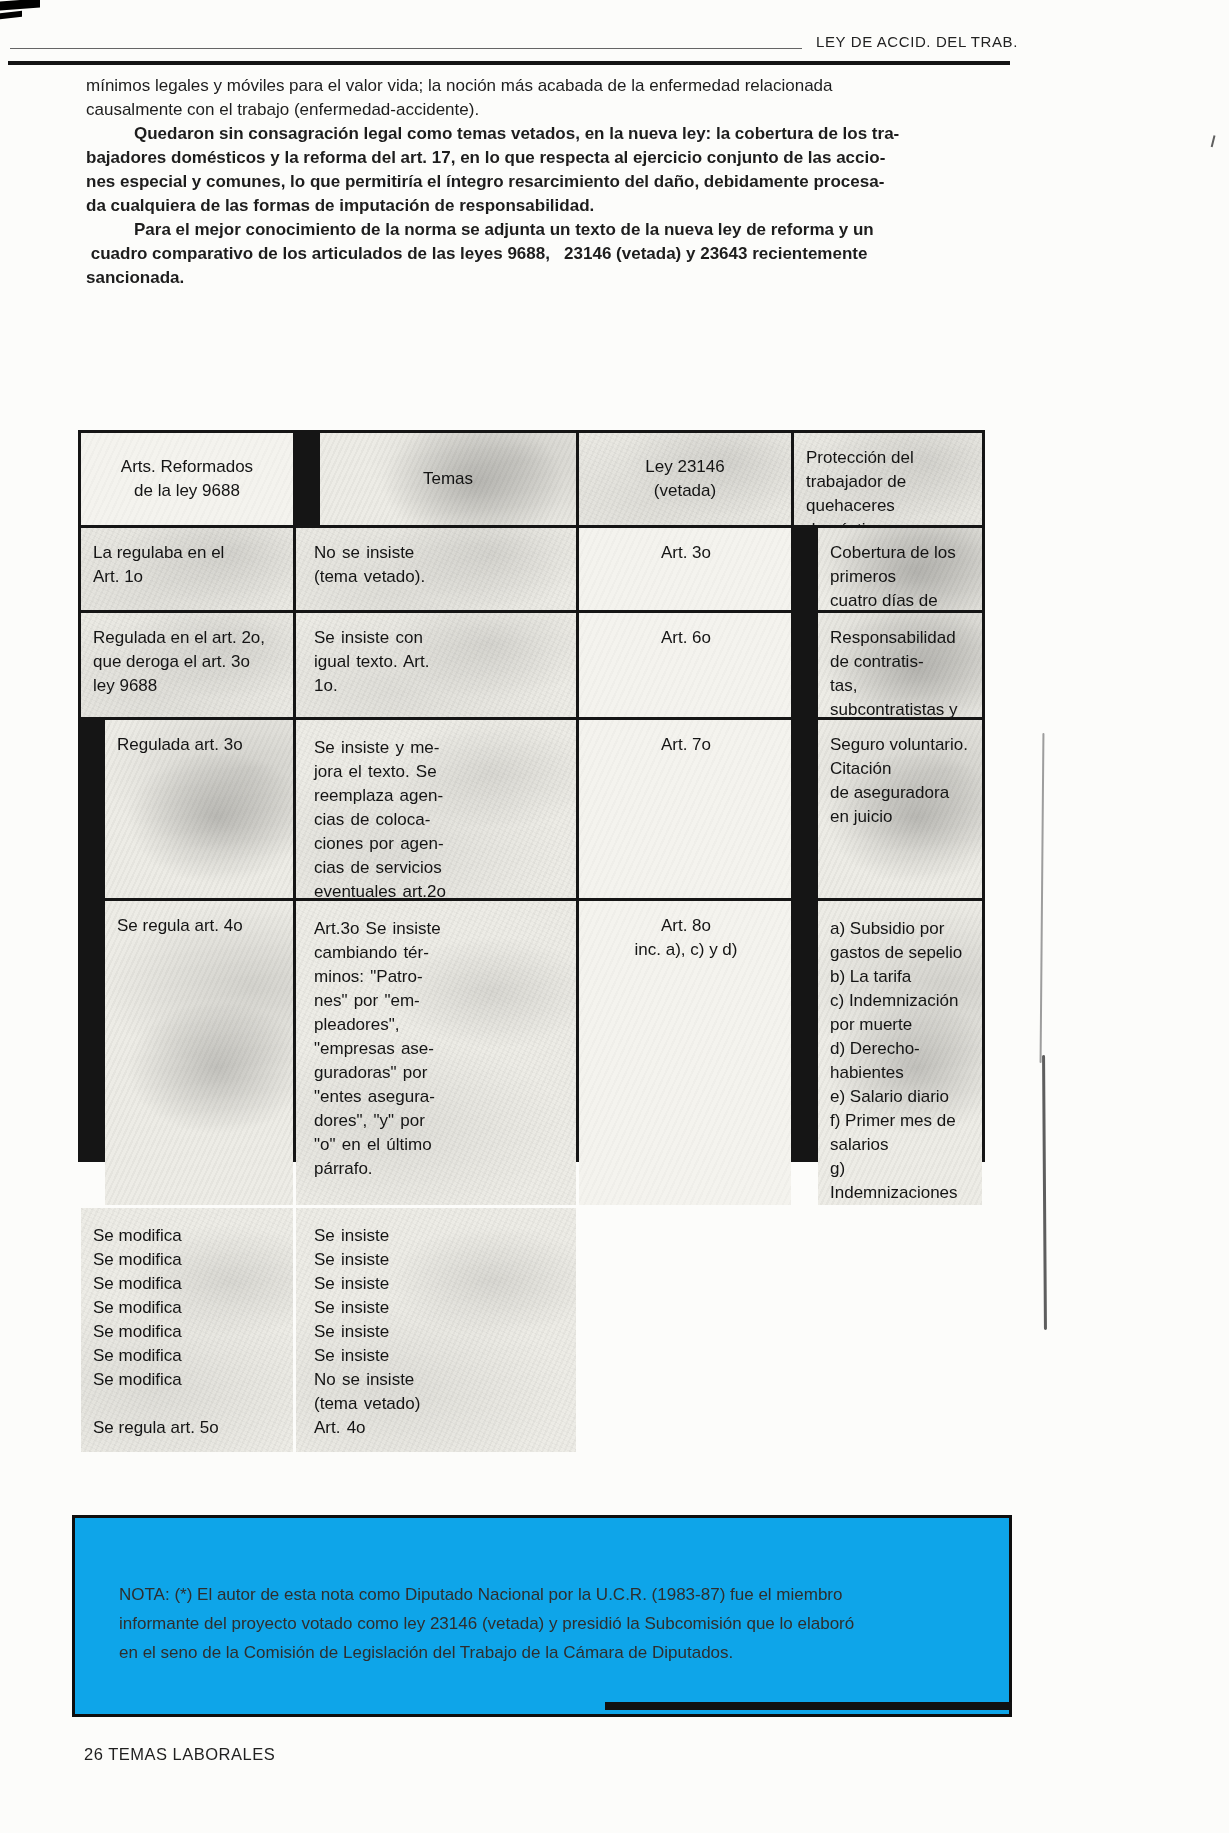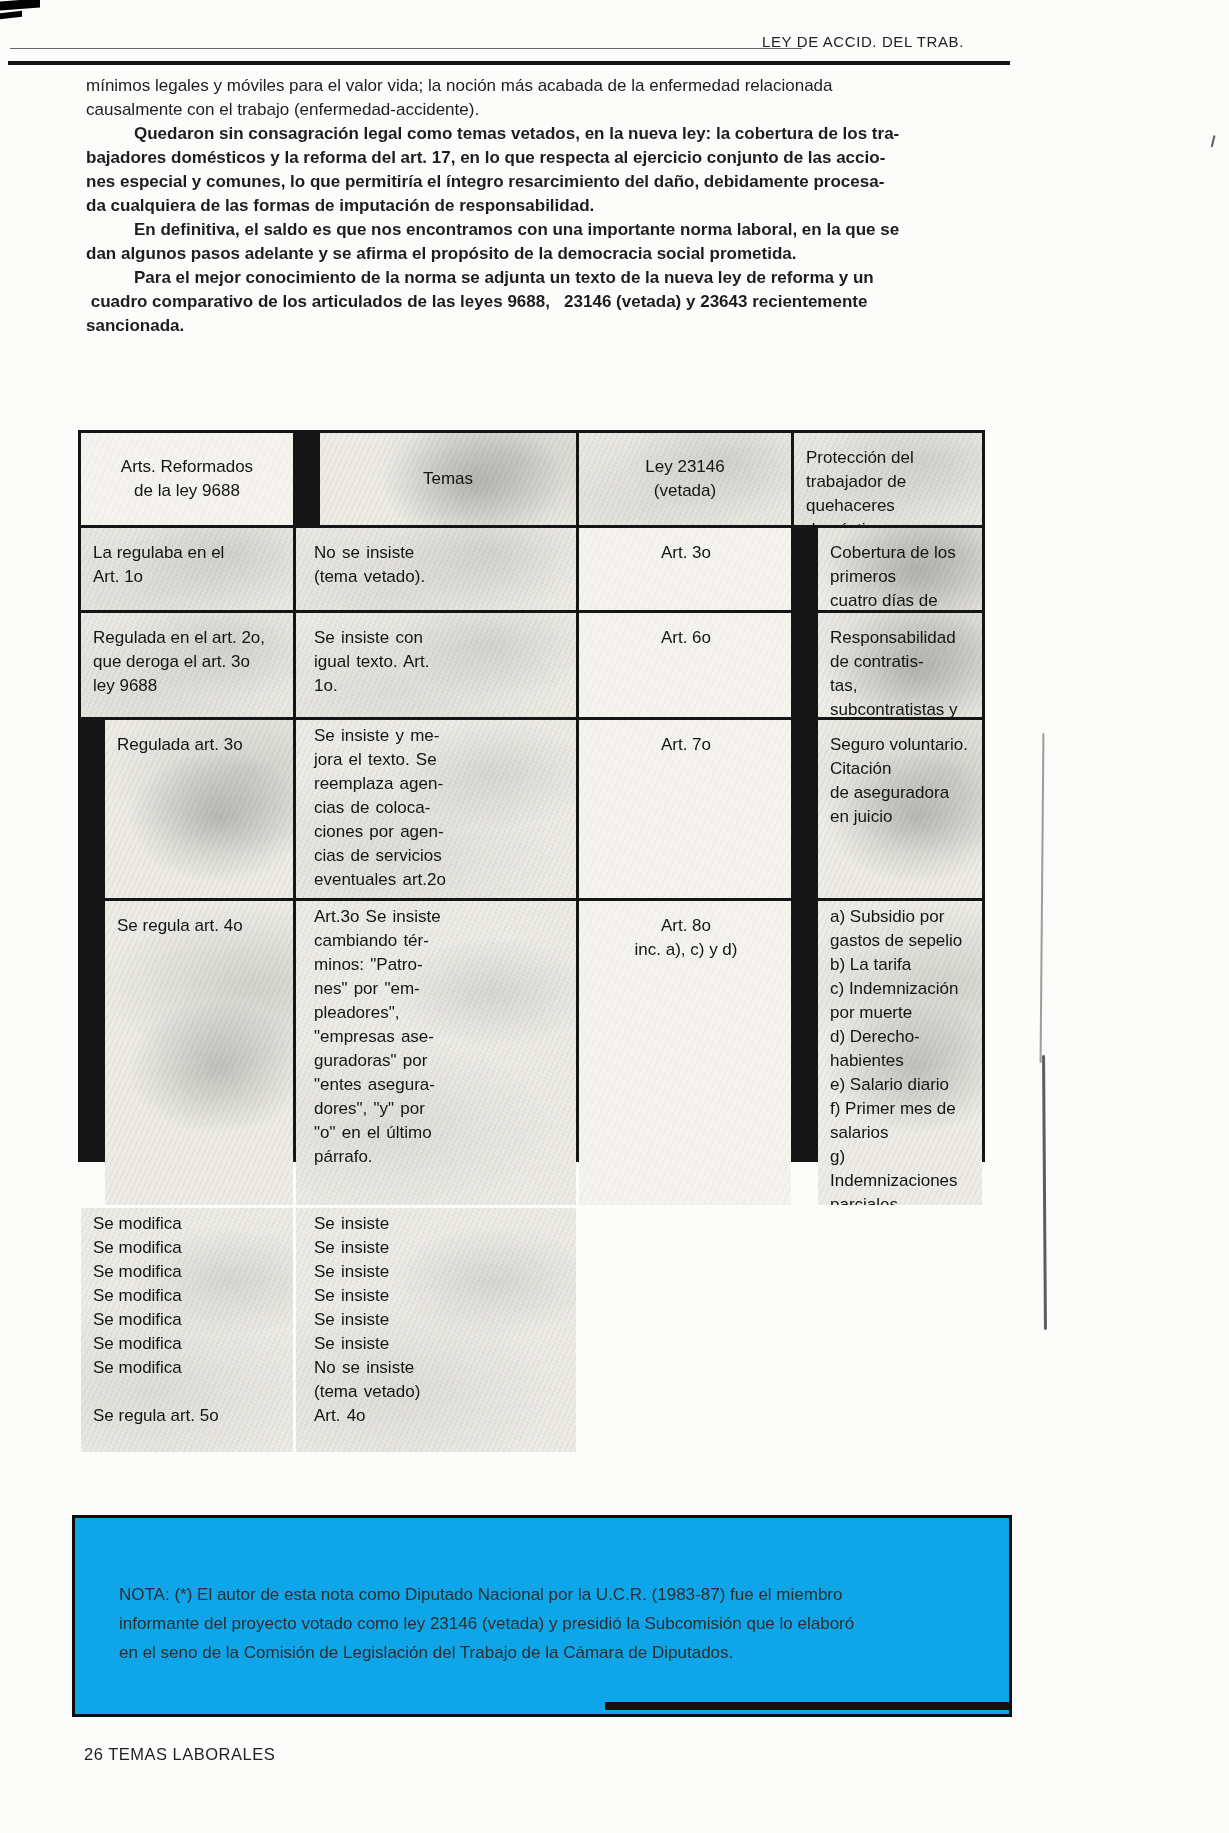--- a/index.html
+++ b/index.html
@@ -10,21 +10,21 @@
     background:#fcfcfa;
     font-family:"Liberation Sans","DejaVu Sans",sans-serif;
     color:#1b1b1b;
     overflow:hidden;
   }
 
   
   .hdr-thin{position:absolute;left:10px;top:48px;width:792px;height:0;
     border-top:1.5px solid #4a4a4a;opacity:.85;}
   .hdr-thick{position:absolute;left:8px;top:61px;width:1002px;height:4px;background:#141414;}
-  .hdr-title{position:absolute;left:724px;top:33px;width:240px;text-align:right;
+  .hdr-title{position:absolute;left:778px;top:33px;width:240px;text-align:right;
     font-size:15px;letter-spacing:.6px;color:#222;}
 
   
   .intro{position:absolute;left:86px;top:74px;width:942px;
     font-size:17px;line-height:24px;color:#1d1d1d;}
   .intro p{margin:0;white-space:pre-line;}
   .intro p.indent{text-indent:48px;font-weight:bold;}
 
   
   .cmp-table{
@@ -56,21 +56,21 @@
     background-image:
       radial-gradient(130px 95px at 60% 55%, rgba(20,20,20,.20), transparent 70%),
       radial-gradient(210px 120px at 78% 28%, rgba(20,20,20,.12), transparent 72%),
       repeating-linear-gradient(115deg, rgba(0,0,0,.035) 0 2px, transparent 2px 5px);
     margin-left: 24px;
   }
   .cell.head{display:flex;align-items:center;justify-content:center;
     text-align:center;padding:0;}
   .cell.c1{text-align:center;}
   .cell.c4{padding-left:18px;word-spacing:1.5px;}
-  .cell.tight{padding-top:4px;}
+  .cell.tight{padding-top:16px;}
 
   
   .note-box{position:absolute;left:72px;top:1515px;width:940px;height:202px;
     box-sizing:border-box;border:3px solid #0e0e0e;background:#0ea5e9;}
   .note-text{margin:62px 30px 0 44px;font-size:17px;line-height:29px;
     color:#2e2e2e;white-space:pre-line;}
   .note-underline{position:absolute;left:605px;top:1702px;width:407px;height:8px;background:#111;}
 
   
   .footer{position:absolute;left:84px;top:1745px;font-size:16.5px;
@@ -101,22 +101,20 @@
   <div class="hdr-thick"></div>
   <div class="hdr-title">LEY DE ACCID. DEL TRAB.</div>
 
   <div class="intro">
     <p>mínimos legales y móviles para el valor vida; la noción más acabada de la enfermedad relacionada
 causalmente con el trabajo (enfermedad-accidente).</p>
     <p class="indent">Quedaron sin consagración legal como temas vetados, en la nueva ley: la cobertura de los tra-
 bajadores domésticos y la reforma del art. 17, en lo que respecta al ejercicio conjunto de las accio-
 nes especial y comunes, lo que permitiría el íntegro resarcimiento del daño, debidamente procesa-
 da cualquiera de las formas de imputación de responsabilidad.</p>
-    <p class="indent">En definitiva, el saldo es que nos encontramos con una importante norma laboral, en la que se
-dan algunos pasos adelante y se afirma el propósito de la democracia social prometida.</p>
     <p class="indent">Para el mejor conocimiento de la norma se adjunta un texto de la nueva ley de reforma y un
 &nbsp;cuadro comparativo de los articulados de las leyes 9688,&nbsp;&nbsp; 23146 (vetada) y 23643 recientemente
 sancionada.</p>
   </div>
 
   <div class="cmp-table">
 
     <div class="cell head light c1">Arts. Reformados
 de la ley 9688</div>
     <div class="cell head blotch">Temas</div>

